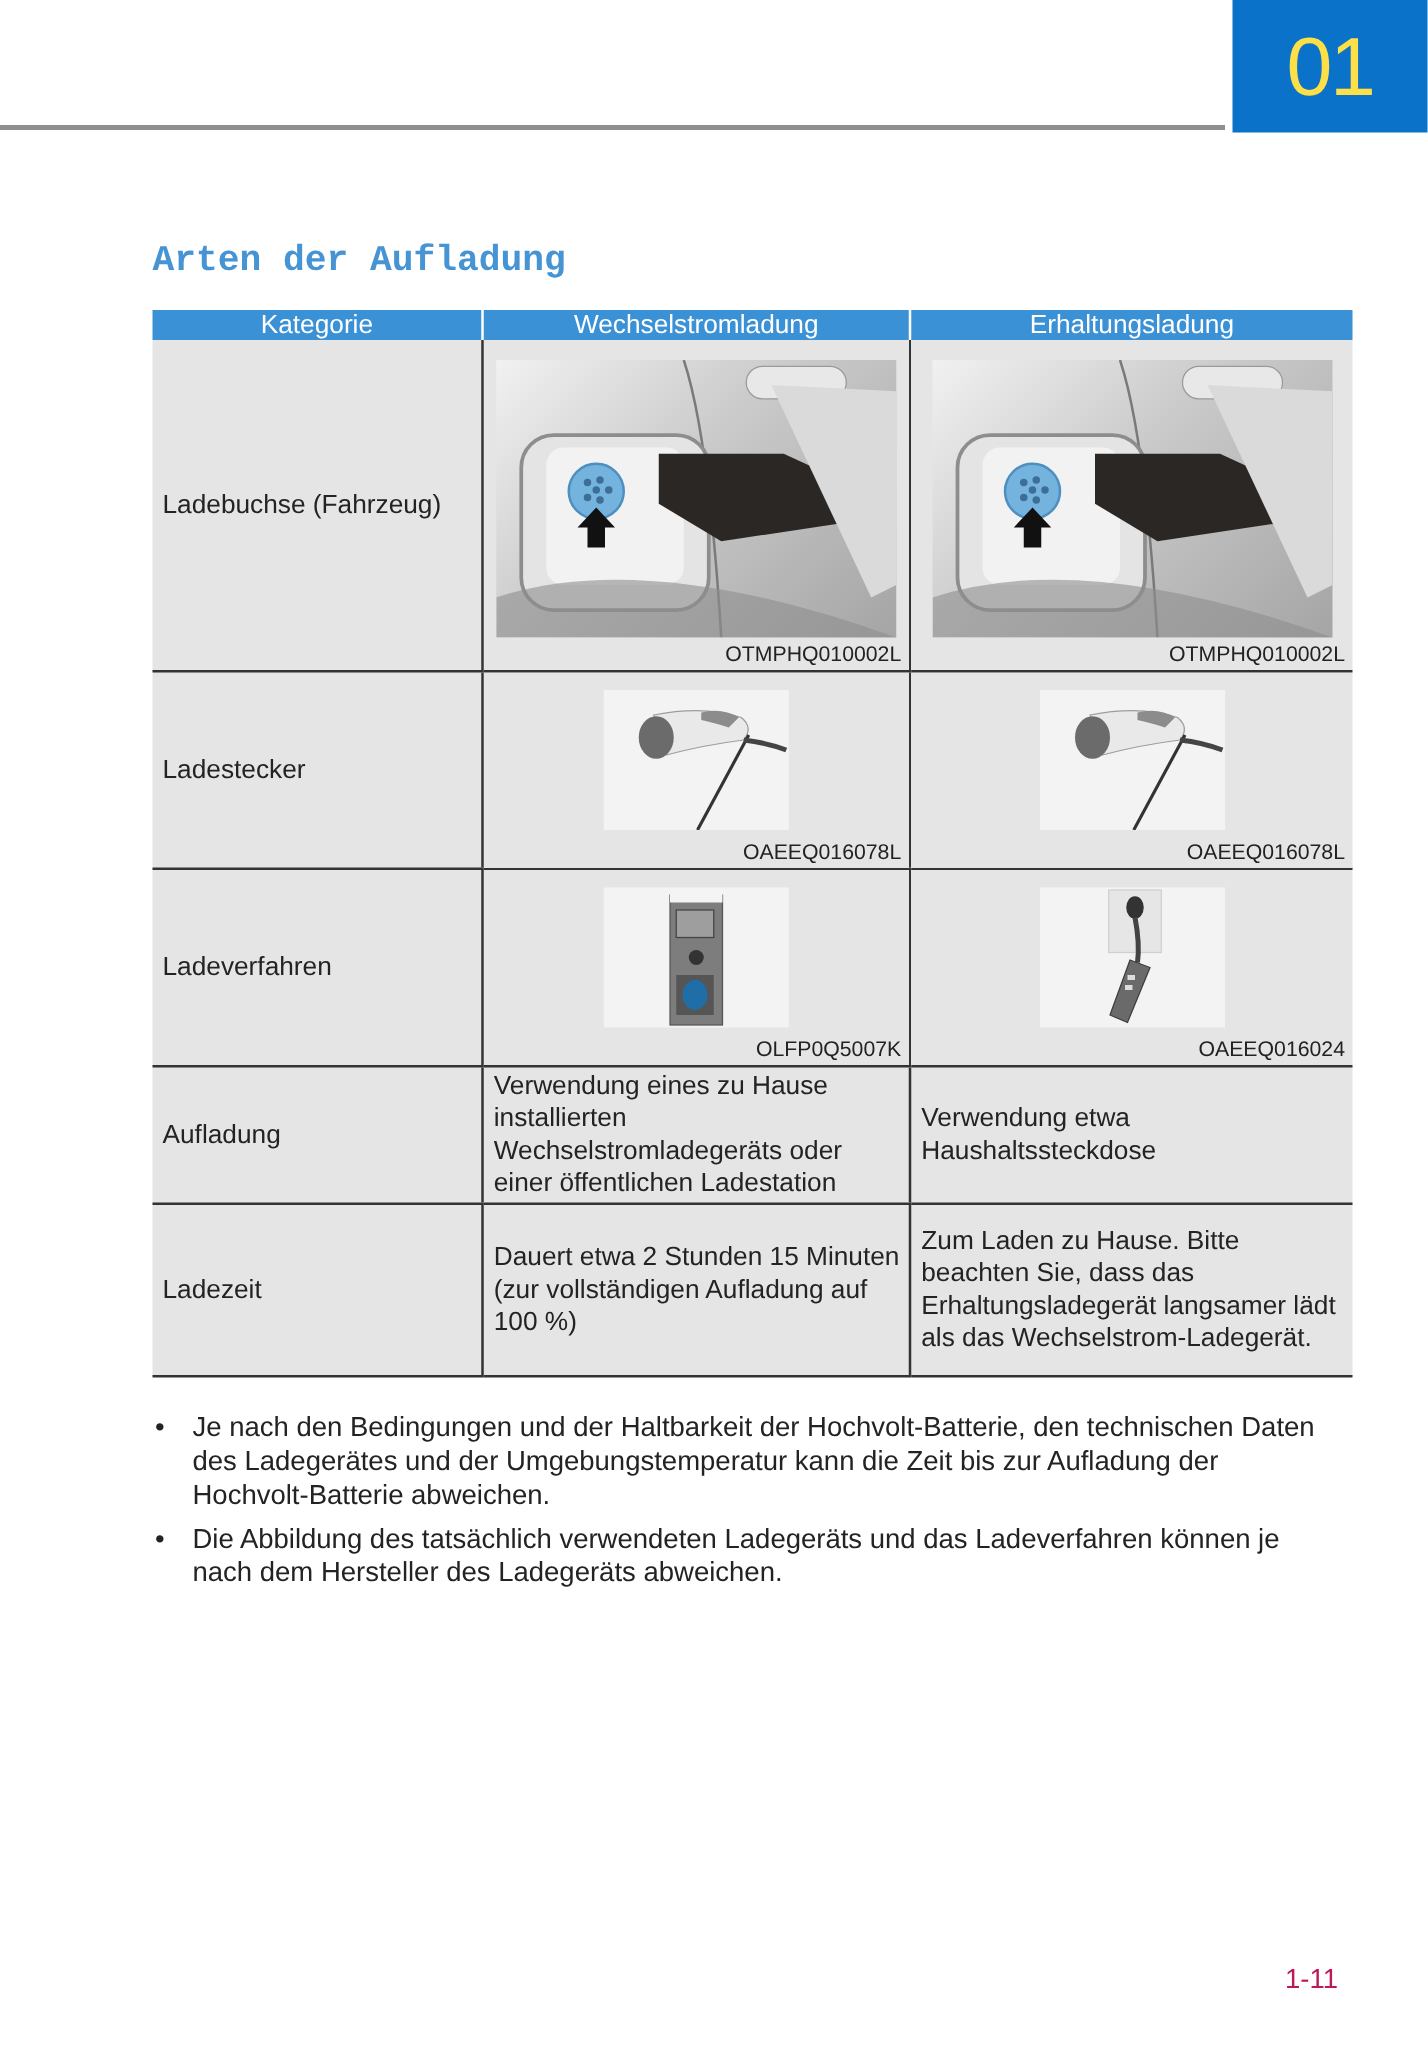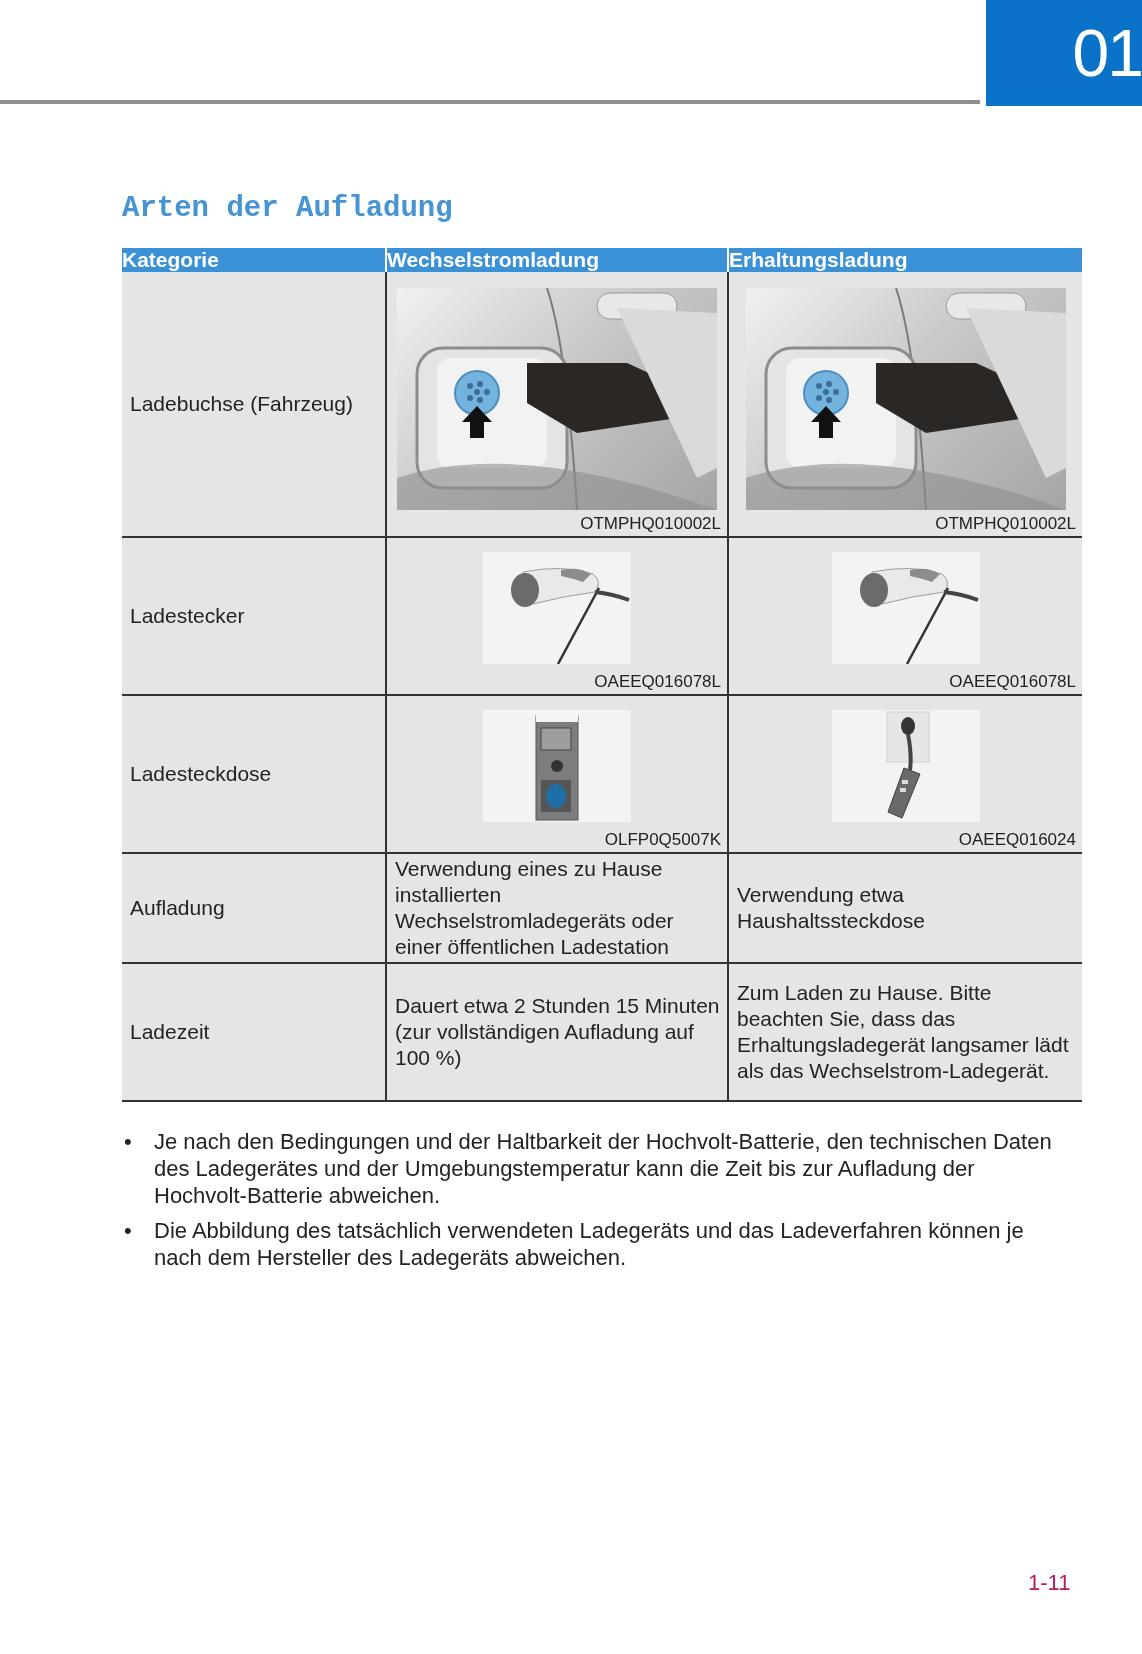--- a/index.html
+++ b/index.html
@@ -1,27 +1,27 @@
 <!DOCTYPE html>
 <html><head>
 <meta charset="utf-8">
 <style>
   html, body { margin:0; padding:0; background:#ffffff; }
   body { width:1142px; height:1654px; position:relative; overflow:hidden;
          font-family:"Liberation Sans", "DejaVu Sans", sans-serif; color:#1f1f1f; }
   .top-rule { position:absolute; left:0; top:100px; width:980px; height:4px; background:#8f8f8f; }
   .chapter-tab { position:absolute; left:986px; top:0; width:156px; height:106px; background:#0b72c9;
-                 color:#ffffff; font-size:66px; display:flex; align-items:center; justify-content:flex-end;
+                 color:#fde047; font-size:66px; display:flex; align-items:center; justify-content:center;
                  letter-spacing:-2px; font-weight:400; }
   .section-title { position:absolute; left:122px; top:192px; font-size:29px; font-weight:bold;
                    color:#4694d3;font-family:Liberation Mono, monospace; }
   table.charging { position:absolute; left:122px; top:248px; width:960px; border-collapse:collapse;
                    table-layout:fixed; font-size:21px; }
-  table.charging th { background:#3b91d6; color:#fff; font-weight:bold; height:18px; padding:0;
-                      font-size:21px; border-left:2px solid #fff; text-align:left; }
+  table.charging th { background:#3b91d6; color:#fff; font-weight:normal; height:18px; padding:0;
+                      font-size:21px; border-left:2px solid #fff; text-align:center; }
   table.charging th:first-child { border-left:none; }
   table.charging td { background:#e5e5e5; border-bottom:2px solid #333; vertical-align:middle;
                       padding:0 6px 0 8px; line-height:26px; color:#232323; }
   table.charging td + td { border-left:2px solid #333; }
   .img-cell { position:relative; text-align:center; padding:0 !important;margin-top:30px; }
   .img-code { position:absolute; right:6px; bottom:2px; font-size:17px; color:#222; line-height:20px; }
   .photo { display:block; margin:0 auto; background:#d8d8d8; position:relative; overflow:hidden; }
   .photo-inlet { width:320px; height:222px; margin-top:16px; margin-bottom:26px;
      background:linear-gradient(135deg,#f1f1f1 0%,#c9c9c9 45%,#a5a5a5 100%); }
   .photo-small { width:148px; height:112px; margin-top:14px; margin-bottom:30px; background:#f3f3f3; }
@@ -129,21 +129,21 @@
             <path d="M78 18 Q95 14 108 22 L100 30 Q88 26 78 24 Z" fill="#8c8c8c"></path>
             <path d="M116 36 L75 112" stroke="#333" stroke-width="2.5" fill="none"></path>
             <path d="M112 40 Q130 42 146 48" stroke="#444" stroke-width="4" fill="none"></path>
           </svg>
         </div>
         <span class="img-code">OAEEQ016078L</span>
       </td>
     </tr>
 
     <tr style="height:155px">
-      <td>Ladesteckdose</td>
+      <td>Ladeverfahren</td>
       <td class="img-cell">
         <div class="photo photo-small">
           <svg width="148" height="112" viewBox="0 0 148 112">
             <rect x="53" y="6" width="42" height="104" fill="#7d7d7d" stroke="#555"></rect>
             <rect x="53" y="2" width="42" height="10" fill="#f4f4f4"></rect>
             <rect x="58" y="18" width="30" height="22" fill="#9e9e9e" stroke="#444"></rect>
             <circle cx="74" cy="56" r="6" fill="#333"></circle>
             <rect x="58" y="70" width="30" height="32" fill="#555"></rect>
             <ellipse cx="73" cy="86" rx="10" ry="12" fill="#1f6ea8"></ellipse>
           </svg>

